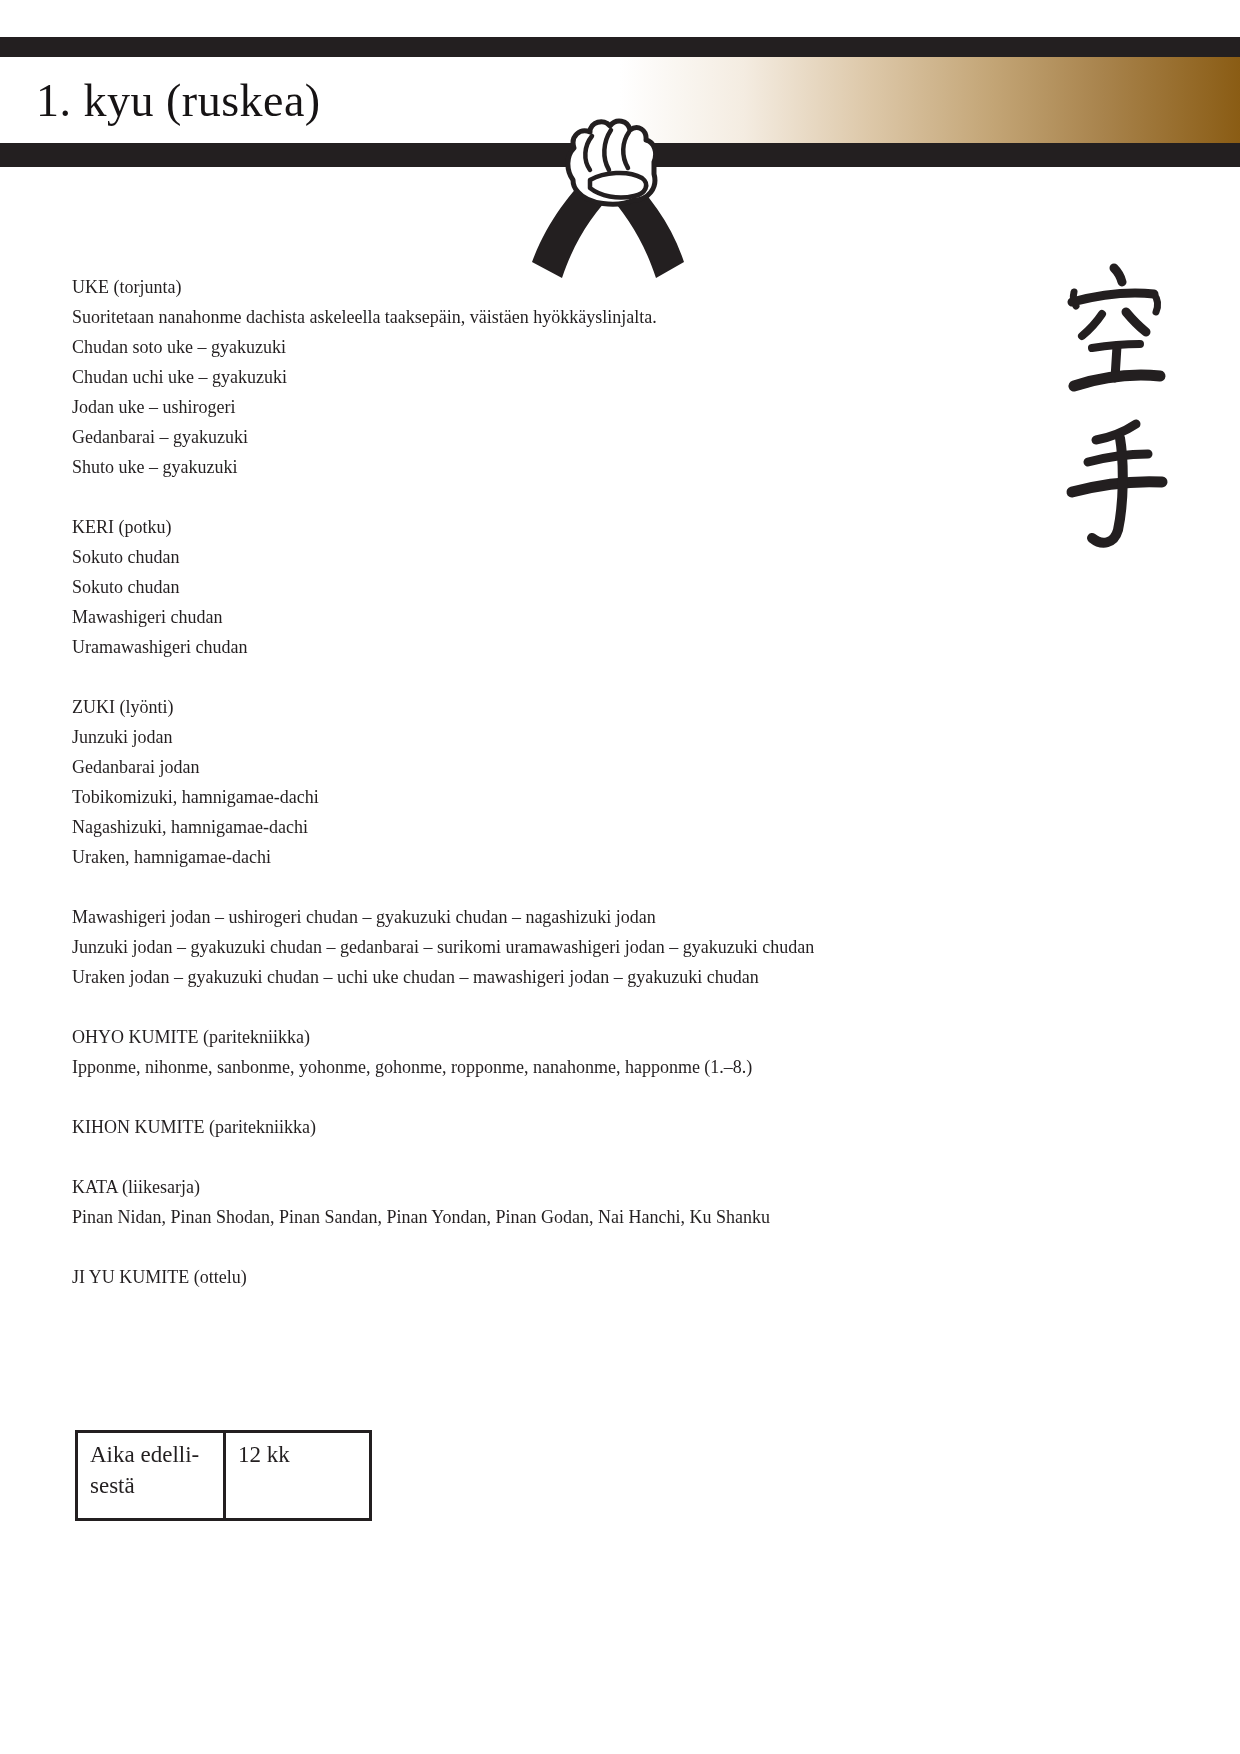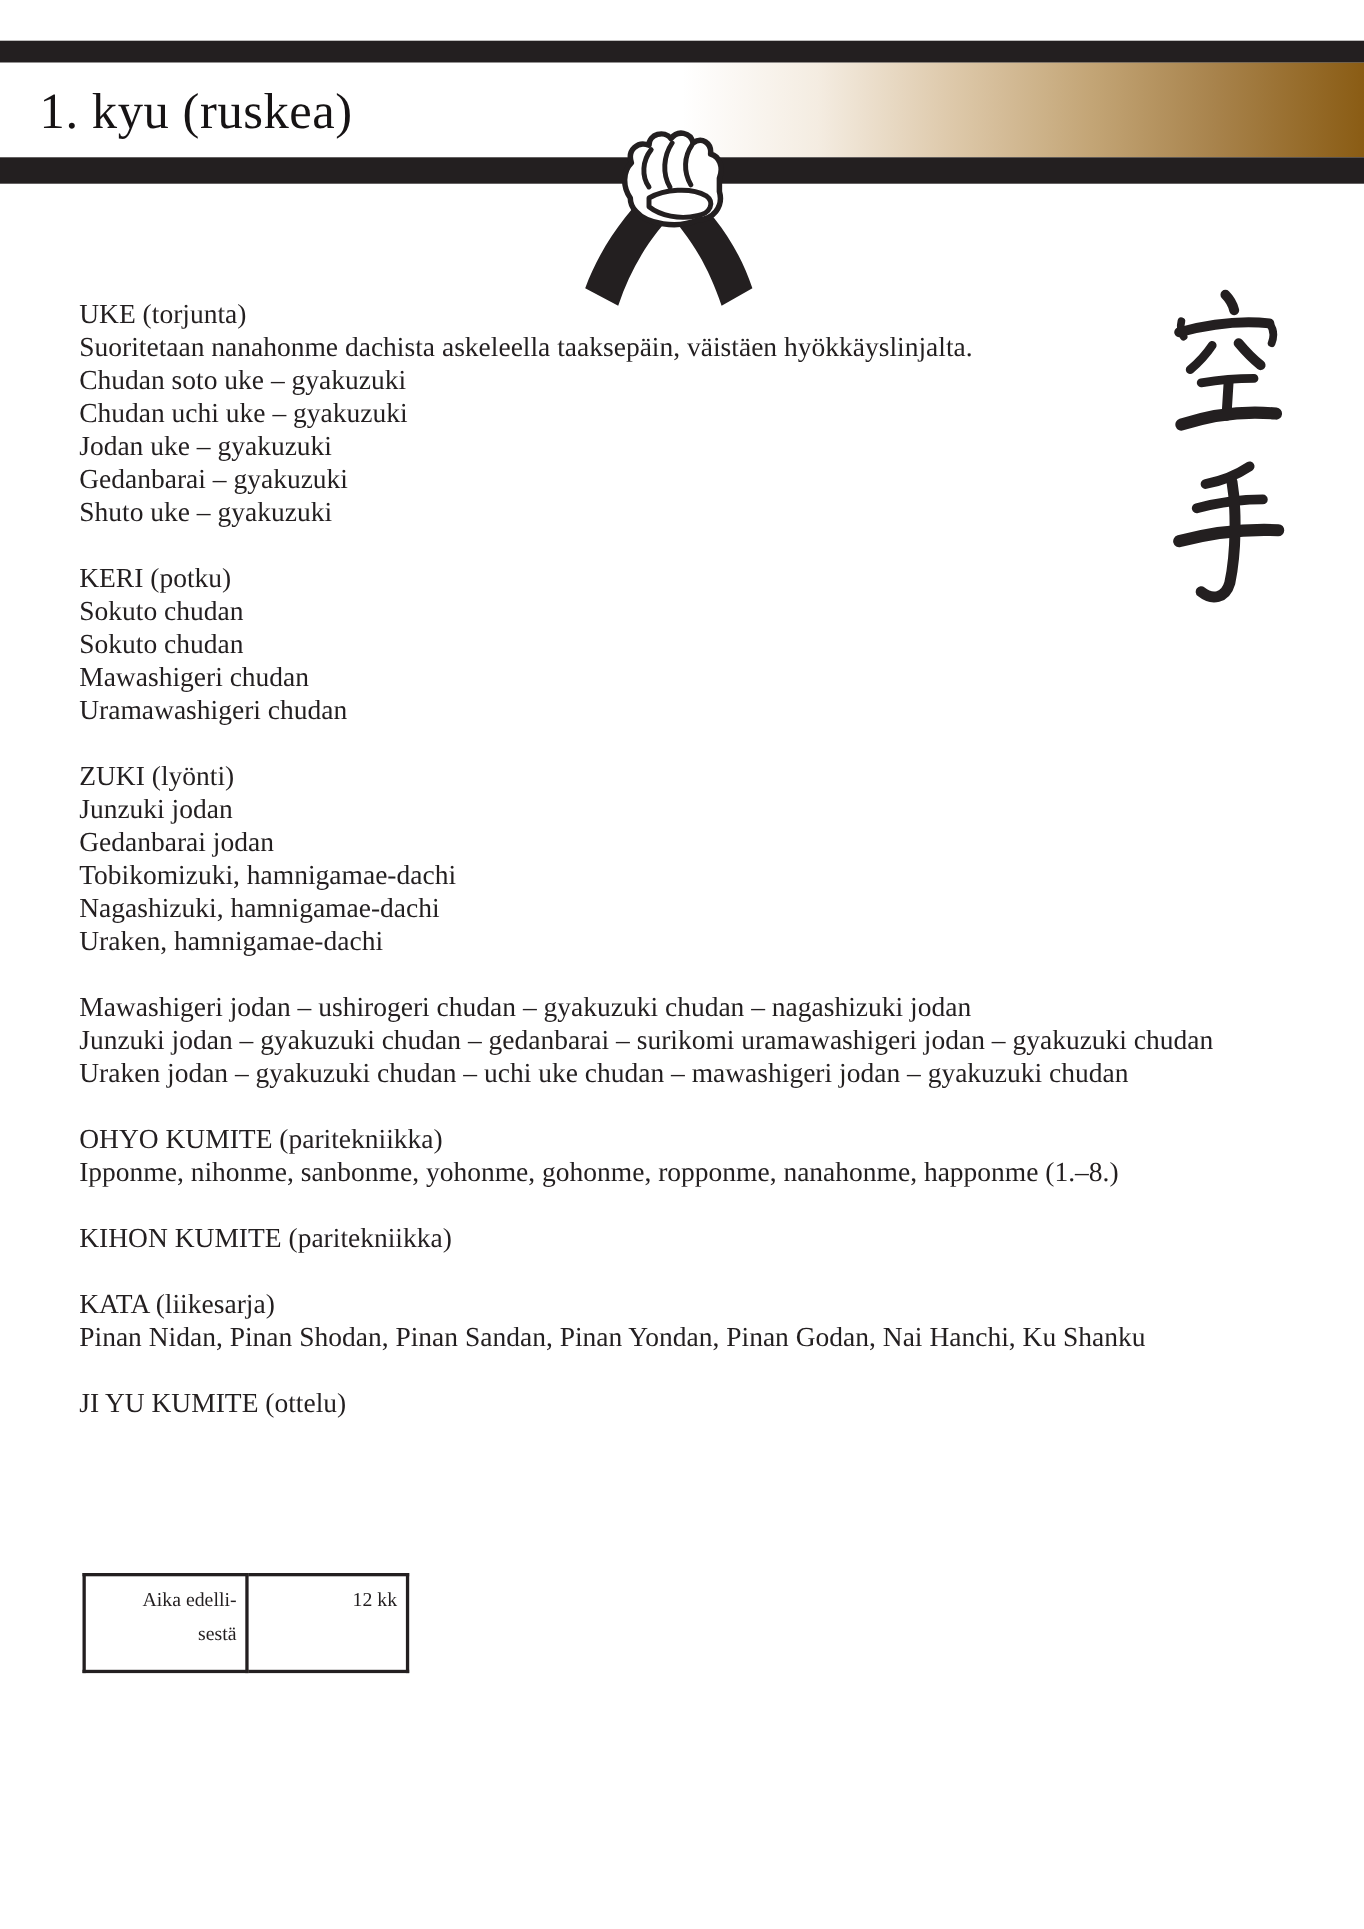--- a/index.html
+++ b/index.html
@@ -24,28 +24,28 @@
   .page-title{
     margin:0;padding-left:36px;font-size:46px;font-weight:normal;
     letter-spacing:0.5px;color:#161314;
   }
   .belt-graphic{position:absolute;left:470px;top:118px;width:260px;height:172px;}
   
   .kanji{position:absolute;left:1062px;top:262px;width:110px;height:300px;}
   
   .content{
     position:absolute;left:72px;top:272px;width:1150px;
-    font-size:25px;line-height:30px;white-space:nowrap;
+    font-size:18px;line-height:30px;white-space:nowrap;
   }
   .section{margin:0 0 30px 0;}
   .section div{min-height:30px;}
   
   .req-table{
     position:absolute;left:75px;top:1430px;border-collapse:collapse;
-    font-size:18px;line-height:31px;text-align:right;
+    font-size:23px;line-height:31px;
   }
   .req-table td{
     border:3px solid #231f20;vertical-align:top;
     padding:6px 8px 0 12px;white-space:pre-line;height:88px;box-sizing:border-box;
   }
   .req-table td.c1{width:148px;}
   .req-table td.c2{width:146px;}
   .ink{stroke:#231f20;}
 </style>
 </head>
@@ -94,21 +94,21 @@
     </g>
   </svg>
 
   <div class="content">
 
     <div class="section">
       <div>UKE (torjunta)</div>
       <div>Suoritetaan nanahonme dachista askeleella taaksepäin, väistäen hyökkäyslinjalta.</div>
       <div>Chudan soto uke – gyakuzuki</div>
       <div>Chudan uchi uke – gyakuzuki</div>
-      <div>Jodan uke – gyakuzuki</div>
+      <div>Jodan uke – ushirogeri</div>
       <div>Gedanbarai – gyakuzuki</div>
       <div>Shuto uke – gyakuzuki</div>
     </div>
 
     <div class="section">
       <div>KERI (potku)</div>
       <div>Sokuto chudan</div>
       <div>Sokuto chudan</div>
       <div>Mawashigeri chudan</div>
       <div>Uramawashigeri chudan</div>

